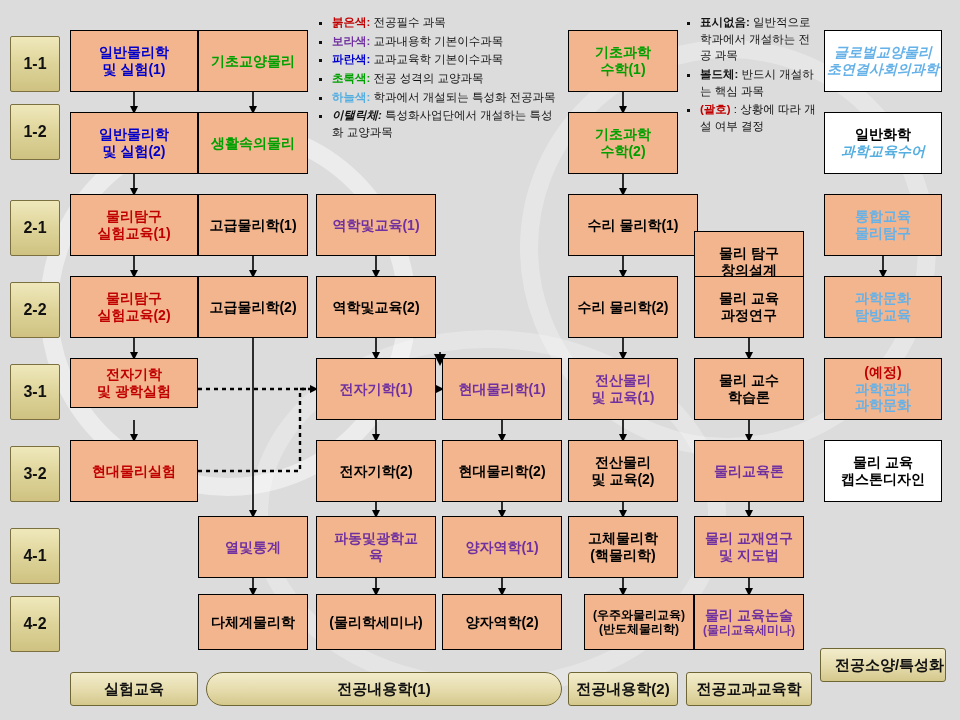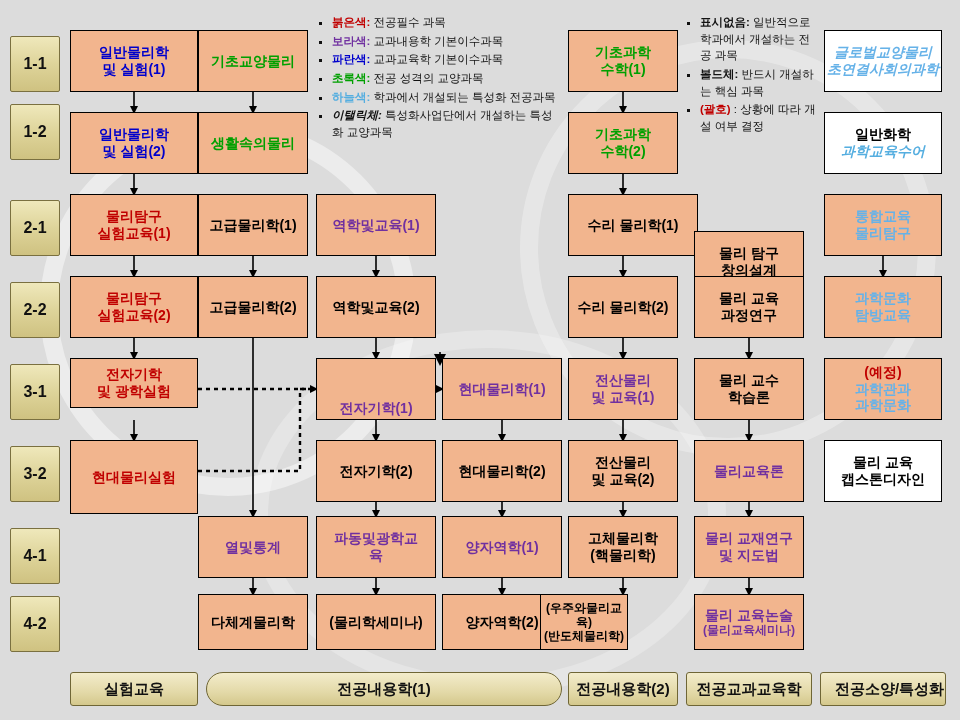--- a/index.html
+++ b/index.html
@@ -244,40 +244,40 @@
         <span>과정연구</span>
       </div>
       <div class="cell two-line salmon t-sky" style="left: 824px; top: 276px; width: 118px; height: 62px;">
         <span>과학문화</span>
         <span>탐방교육</span>
       </div>
       <div class="cell two-line salmon t-red" style="left: 70px; top: 358px; width: 128px; height: 50px;">
         <span>전자기학</span>
         <span>및 광학실험</span>
       </div>
-      <div class="cell two-line salmon t-purple" style="left: 316px; top: 358px; width: 120px; height: 62px; justify-content: flex-end;">
+      <div class="cell two-line salmon t-purple" style="left: 316px; top: 358px; width: 120px; height: 62px;">
         <span>전자기학(1)</span>
       </div>
       <div class="cell two-line salmon t-purple" style="left: 442px; top: 358px; width: 120px; height: 62px;">
         <span>현대물리학(1)</span>
       </div>
       <div class="cell two-line salmon t-purple" style="left: 568px; top: 358px; width: 110px; height: 62px;">
         <span>전산물리</span>
         <span>및 교육(1)</span>
       </div>
       <div class="cell two-line salmon t-black" style="left: 694px; top: 358px; width: 110px; height: 62px;">
         <span>물리 교수</span>
         <span>학습론</span>
       </div>
       <div class="cell two-line salmon t-sky" style="left: 824px; top: 358px; width: 118px; height: 62px;">
         <span style="color: rgb(192, 0, 0);">(예정)</span>
         <span>과학관과</span>
         <span>과학문화</span>
       </div>
-      <div class="cell two-line salmon t-red" style="left: 70px; top: 440px; width: 128px; height: 74px;">
+      <div class="cell two-line salmon t-red" style="left: 70px; top: 440px; width: 128px; height: 62px;">
         <span>현대물리실험</span>
       </div>
       <div class="cell two-line salmon t-black" style="left: 316px; top: 440px; width: 120px; height: 62px;">
         <span>전자기학(2)</span>
       </div>
       <div class="cell two-line salmon t-black" style="left: 442px; top: 440px; width: 120px; height: 62px;">
         <span>현대물리학(2)</span>
       </div>
       <div class="cell two-line salmon t-black" style="left: 568px; top: 440px; width: 110px; height: 62px;">
         <span>전산물리</span>
@@ -310,36 +310,36 @@
       </div>
       <div class="cell two-line salmon t-black" style="left: 198px; top: 594px; width: 110px; height: 56px;">
         <span>다체계물리학</span>
       </div>
       <div class="cell two-line salmon t-black" style="left: 316px; top: 594px; width: 120px; height: 56px;">
         <span>(물리학세미나)</span>
       </div>
       <div class="cell two-line salmon t-black" style="left: 442px; top: 594px; width: 120px; height: 56px;">
         <span>양자역학(2)</span>
       </div>
-      <div class="cell two-line salmon t-black" style="left: 540px; top: 594px; width: 88px; height: 56px;">
+      <div class="cell two-line salmon t-black" style="left: 584px; top: 594px; width: 110px; height: 56px;">
         <span class="sub">(우주와물리교육)</span>
         <span class="sub">(반도체물리학)</span>
       </div>
       <div class="cell two-line salmon t-purple" style="left: 694px; top: 594px; width: 110px; height: 56px;">
         <span>물리 교육논술</span>
         <span class="sub">(물리교육세미나)</span>
       </div>
     </div>
 
   <div id="footer-host">
       <div class="footer" style="left: 70px; top: 672px; width: 128px; height: 34px;">실험교육</div>
       <div class="footer" style="left: 206px; top: 672px; width: 356px; height: 34px; border-radius: 17px;">전공내용학(1)</div>
       <div class="footer" style="left: 568px; top: 672px; width: 110px; height: 34px;">전공내용학(2)</div>
       <div class="footer" style="left: 686px; top: 672px; width: 126px; height: 34px;">전공교과교육학</div>
-      <div class="footer" style="left: 820px; top: 672px; width: 126px; height: 34px; padding-left: 13px;">전공소양/특성화</div>
+      <div class="footer" style="left: 820px; top: 648px; width: 126px; height: 34px; padding-left: 13px;">전공소양/특성화</div>
     </div>
 
   <div class="legend" style="left:686px;top:14px;width:132px;">
     <ul id="legend-right-host">
         <li><span class="lg-bold">표시없음:</span><span> 일반적으로 학과에서 개설하는 전공 과목</span></li>
         <li><span class="lg-bold">볼드체:</span><span> 반드시 개설하는 핵심 과목</span></li>
         <li><span class="lg-red">(괄호)</span><span> : 상황에 따라 개설 여부 결정</span></li>
       </ul>
   </div>
   <div class="legend" style="left:318px;top:14px;width:240px;">

